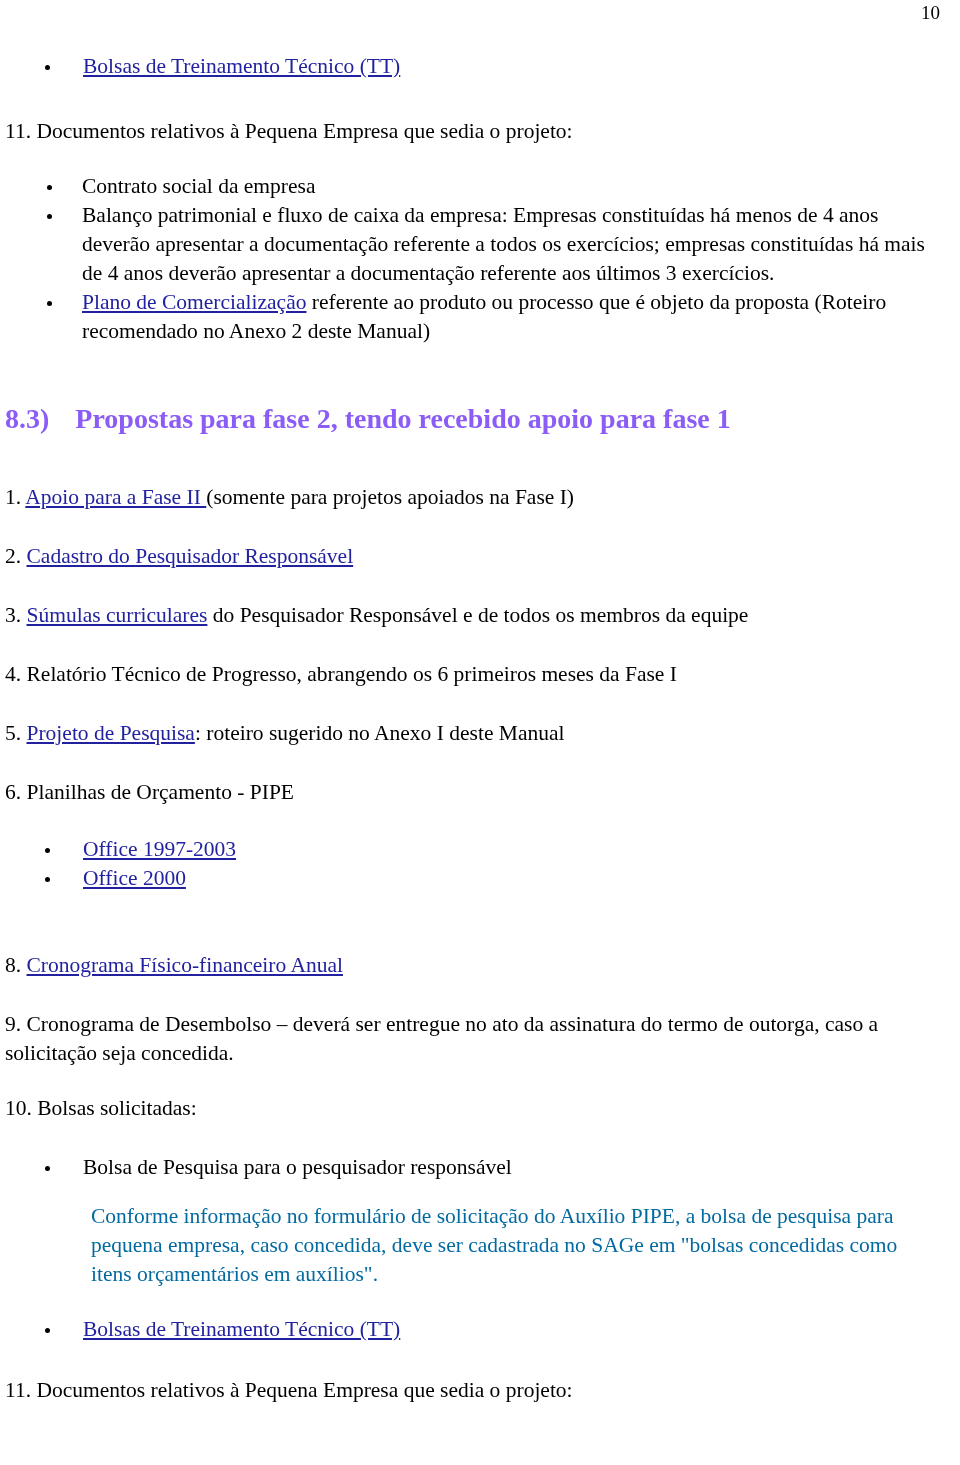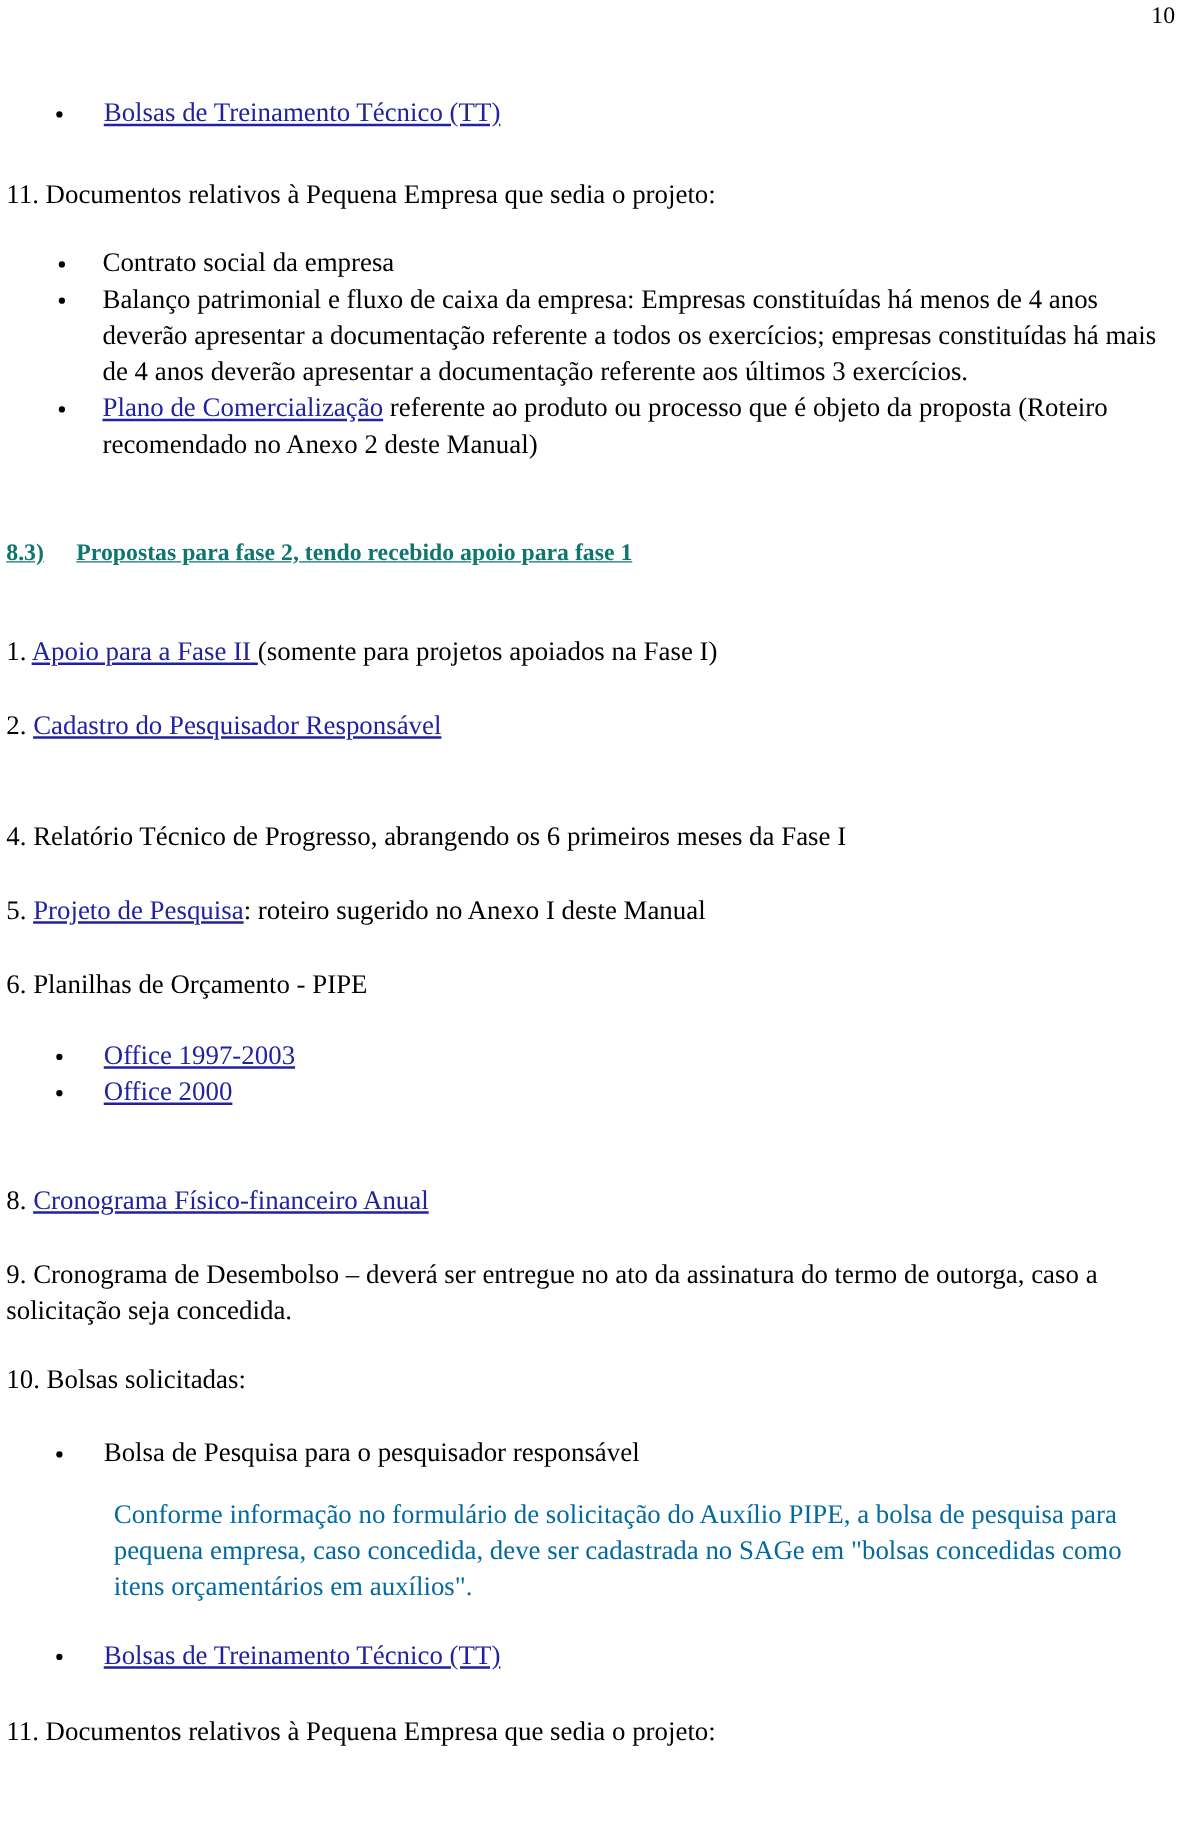--- a/index.html
+++ b/index.html
@@ -25,39 +25,38 @@
   .page-number {
     position: absolute;
     top: 2px;
     right: 20px;
     font-size: 19px;
     line-height: 22px;
     color: #000;
   }
   .content {
     position: absolute;
-    top: 76px;
+    top: 52px;
     left: 5px;
     width: 938px;
   }
   .num-item {
     font-size: 21.5px;
     line-height: 29px;
     margin: 0;
     padding-left: 0;
     text-indent: 0;
     color: #000;
   }
   .heading {
-    font-size: 19px;
+    font-size: 28px;
     line-height: 29px;
     font-weight: bold;
     margin: 0;
-    color: #0f766e;
-    text-decoration: underline;
+    color: #8b5cf6;
   }
   .heading .htab {
     display: inline-block;
     width: 26px;
   }
   
   ul.bul {
     list-style: none;
     margin: 0;
     padding: 0;
@@ -143,20 +142,21 @@
     <div class="sp50"></div>
 
     <p class="num-item"><span>1. </span><span class="lnk">Apoio para a Fase II </span><span>(somente para projetos apoiados na Fase I)</span></p>
 
     <div class="sp30"></div>
 
     <p class="num-item"><span>2. </span><span class="lnk">Cadastro do Pesquisador Responsável</span></p>
 
     <div class="sp30"></div>
 
+    <p class="num-item"><span>3. </span><span class="lnk">Súmulas curriculares</span><span> do Pesquisador Responsável e de todos os membros da equipe</span></p>
 
     <div class="sp30"></div>
 
     <p class="num-item">4. Relatório Técnico de Progresso, abrangendo os 6 primeiros meses da Fase I</p>
 
     <div class="sp30"></div>
 
     <p class="num-item"><span>5. </span><span class="lnk">Projeto de Pesquisa</span><span>: roteiro sugerido no Anexo I deste Manual</span></p>
 
     <div class="sp30"></div>

